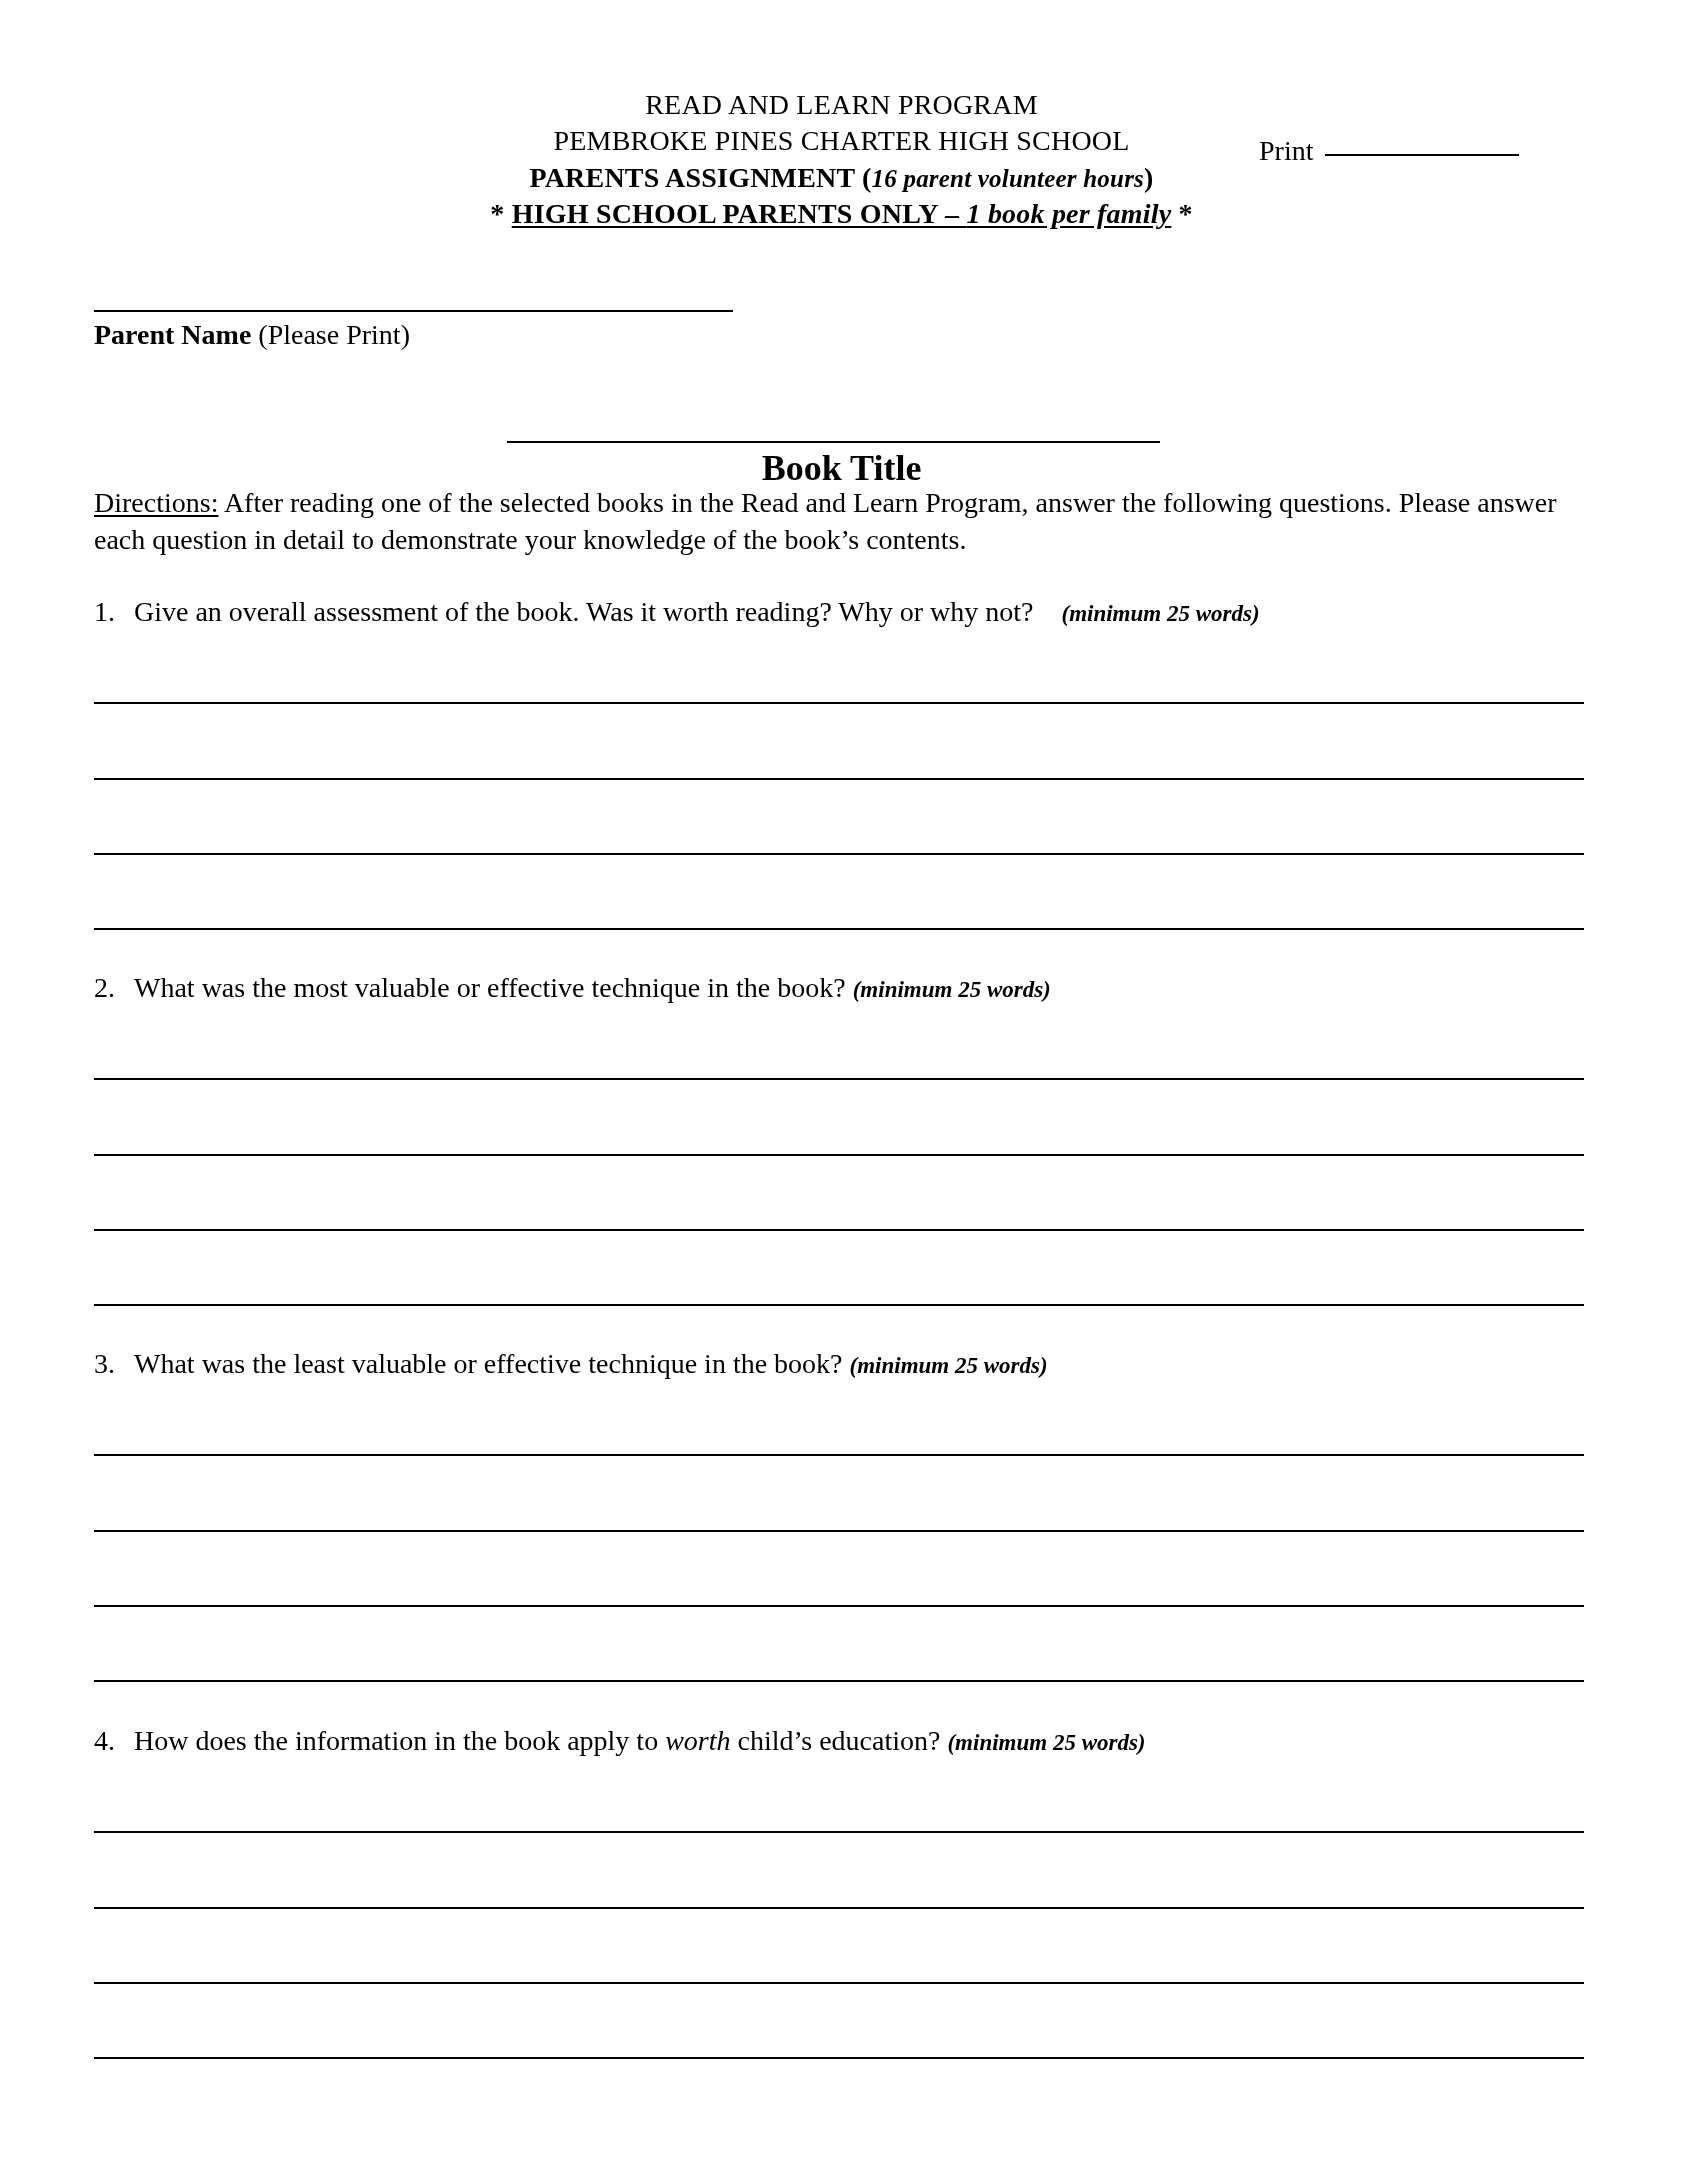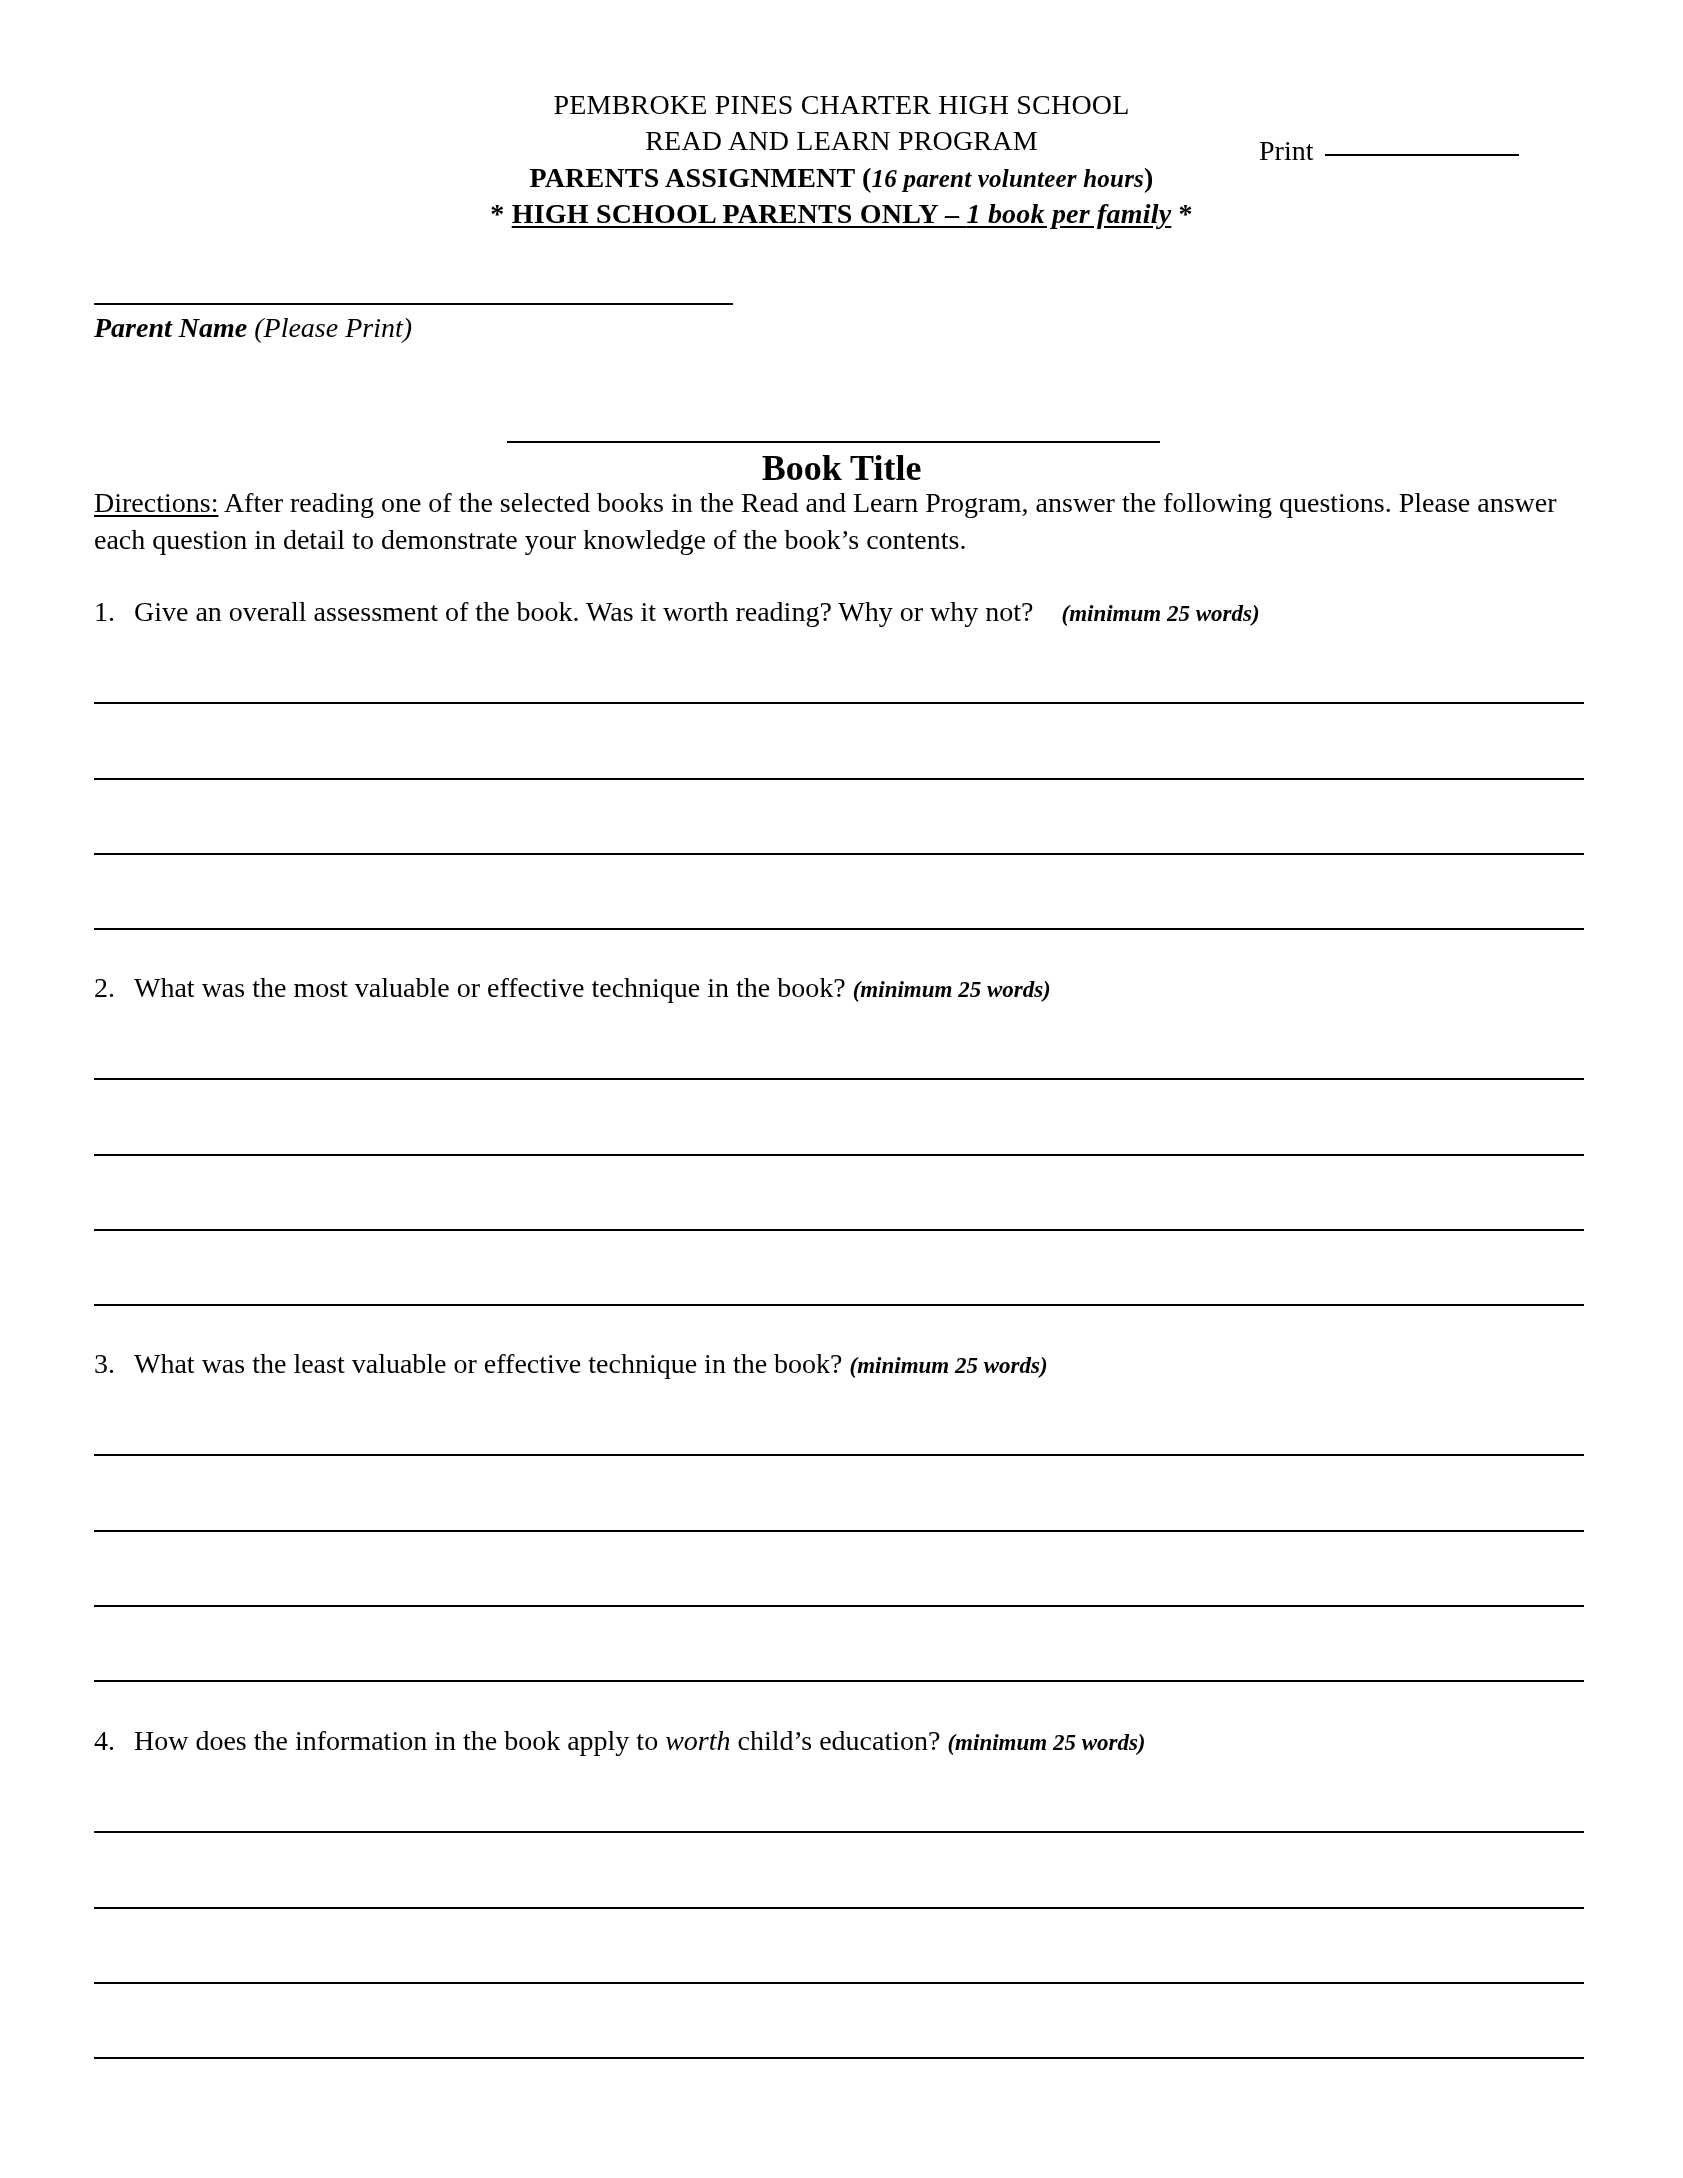--- a/index.html
+++ b/index.html
@@ -80,22 +80,21 @@
   
   .name-row {
     position: absolute;
     top: 303px;
     left: 0;
     width: 1683px;
     height: 69px;
   }
   .name-col {
     position: absolute;
-    top: 0;
-    font-style: italic;
+    top: 7px;
   }
   .name-col.left  { left: 94px;  width: 639px; }
   .name-col.right { left: 945px; width: 629px; }
   .name-rule {
     border-bottom: 2px solid #000;
     height: 0;
     width: 100%;
   }
   .name-caption {
     margin-top: 7px;
@@ -174,22 +173,22 @@
     position: absolute;
     left: 0;
   }
 </style>
 </head>
 <body>
 
 <div class="page">
 
   <div class="header">
+    <div class="hdr-line hdr-line-2">READ AND LEARN PROGRAM</div>
     <div class="hdr-line hdr-line-1">PEMBROKE PINES CHARTER HIGH SCHOOL</div>
-    <div class="hdr-line hdr-line-2">READ AND LEARN PROGRAM</div>
     <div class="hdr-line hdr-line-3">
       <span>PARENTS ASSIGNMENT (</span><span class="paren-italic">16 parent volunteer hours</span><span>)</span>
     </div>
     <div class="hdr-line hdr-line-4">
       <span>* </span><span class="u-part"><span>HIGH SCHOOL PARENTS ONLY – </span><span class="ital">1 book per family</span></span><span> *</span>
     </div>
   </div>
 
   <div class="date-field">
     <span class="date-label">Print</span><span class="date-rule"></span>

